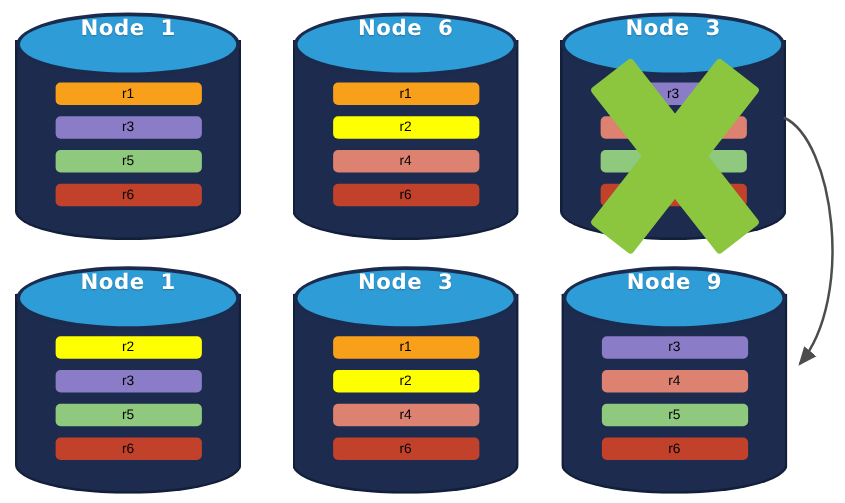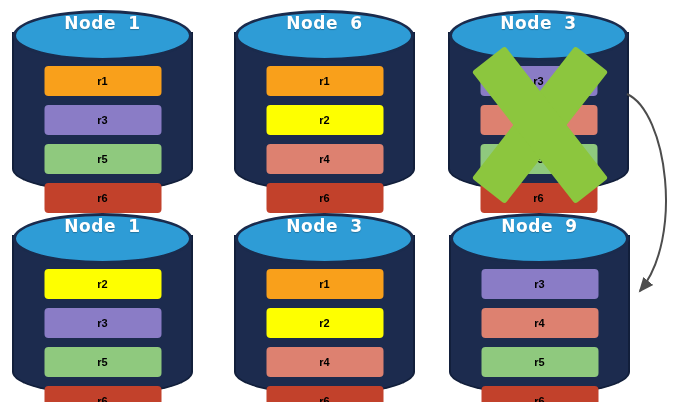--- a/index.html
+++ b/index.html
@@ -49,28 +49,28 @@
     top: 58px;
     left: 50%;
     transform: translateX(-50%);
     width: 117px;
     display: flex;
     flex-direction: column;
     gap: 9px;
     z-index: 1;
   }
   .bar {
-    height: 30px;
+    height: 18px;
     border-radius: 4px;
     display: flex;
     align-items: center;
     justify-content: center;
     font-family: "Liberation Sans", sans-serif;
     font-size: 11px;
-    font-weight: bold;
+    font-weight: normal;
     color: #000000;
     line-height: 14px;
   }
   .x-arm {
     position: absolute;
     left: 71px;
     top: 33px;
     width: 42px;
     height: 168px;
     border-radius: 3px;

